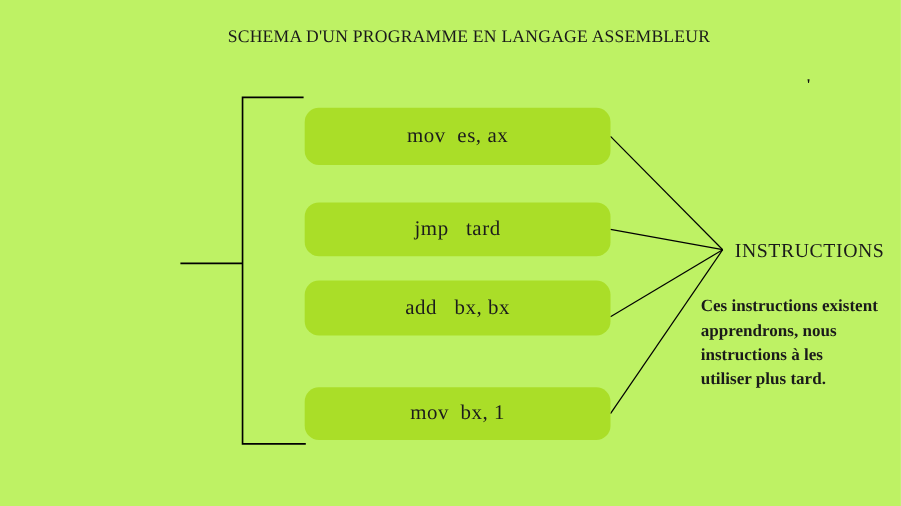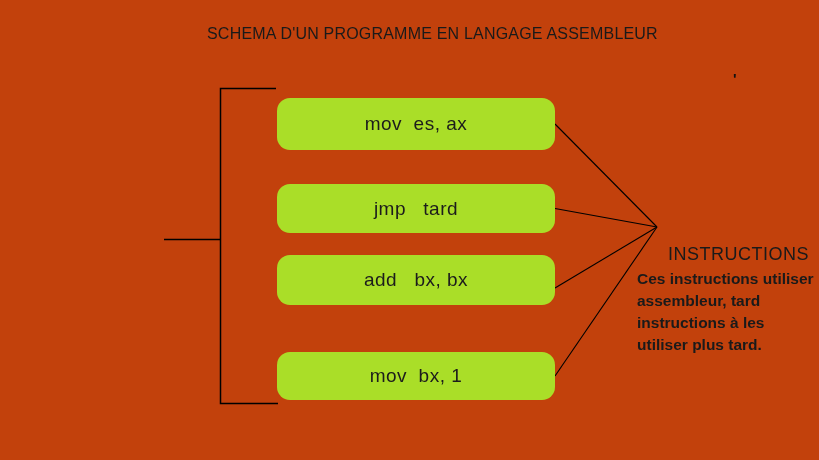--- a/index.html
+++ b/index.html
@@ -1,20 +1,20 @@
 <!DOCTYPE html>
 <html style="--box-fill: #AADE28;"><head>
 <meta charset="utf-8">
 <style>
   html,body{margin:0;padding:0;background:#ffffff;}
   .canvas{
     position:relative;
     width:819px;height:460px;
-    background:#c2410c;
-    font-family:Liberation Sans, sans-serif;
+    background:#bef264;
+    font-family:Liberation Serif, serif;
     color:#1c1c1c;
     overflow:hidden;
   }
   .title{
     position:absolute;left:207px;top:25px;
     font-size:16px;letter-spacing:0.2px;white-space:pre;
     color:#1a1a1a;
   }
   .stray{
     position:absolute;left:733px;top:70px;
@@ -23,21 +23,21 @@
   .lines-layer{
     position:absolute;left:0;top:0;pointer-events:none;
   }
   .lines-layer .ln{stroke:#000000;}
   .label-left{
     position:absolute;left:32px;top:229px;
     font-size:18px;letter-spacing:0.5px;color:#1a1a1a;
   }
   .label-right{
     position:absolute;left:668px;top:218px;
-    font-size:18px;letter-spacing:0.5px;color:#1a1a1a;margin-top:26px;
+    font-size:18px;letter-spacing:0.5px;color:#1a1a1a;
   }
   .box{
     position:absolute;left:277px;width:278px;
     background:var(--box-fill,#AADE28);
     display:flex;align-items:center;justify-content:center;border-radius:13px;
   }
   .box-text{
     font-size:19px;letter-spacing:0.5px;white-space:pre;color:#1c1c1c;
   }
   .note{
@@ -76,19 +76,19 @@
   <div class="box" style="top:255px;height:50px">
     <span class="box-text">add   bx, bx</span>
   </div>
   <div class="box" style="top:352px;height:48px">
     <span class="box-text">mov  bx, 1</span>
   </div>
 
   <div class="label-right">INSTRUCTIONS</div>
 
   <div class="note">
-    <div class="note-line">Ces instructions utiliser</div>
-    <div class="note-line">assembleur, tard</div>
+    <div class="note-line">Ces instructions existent</div>
+    <div class="note-line">apprendrons, nous</div>
     <div class="note-line">instructions à les</div>
     <div class="note-line">utiliser plus tard.</div>
   </div>
 
 </div>
 
 </body></html>

